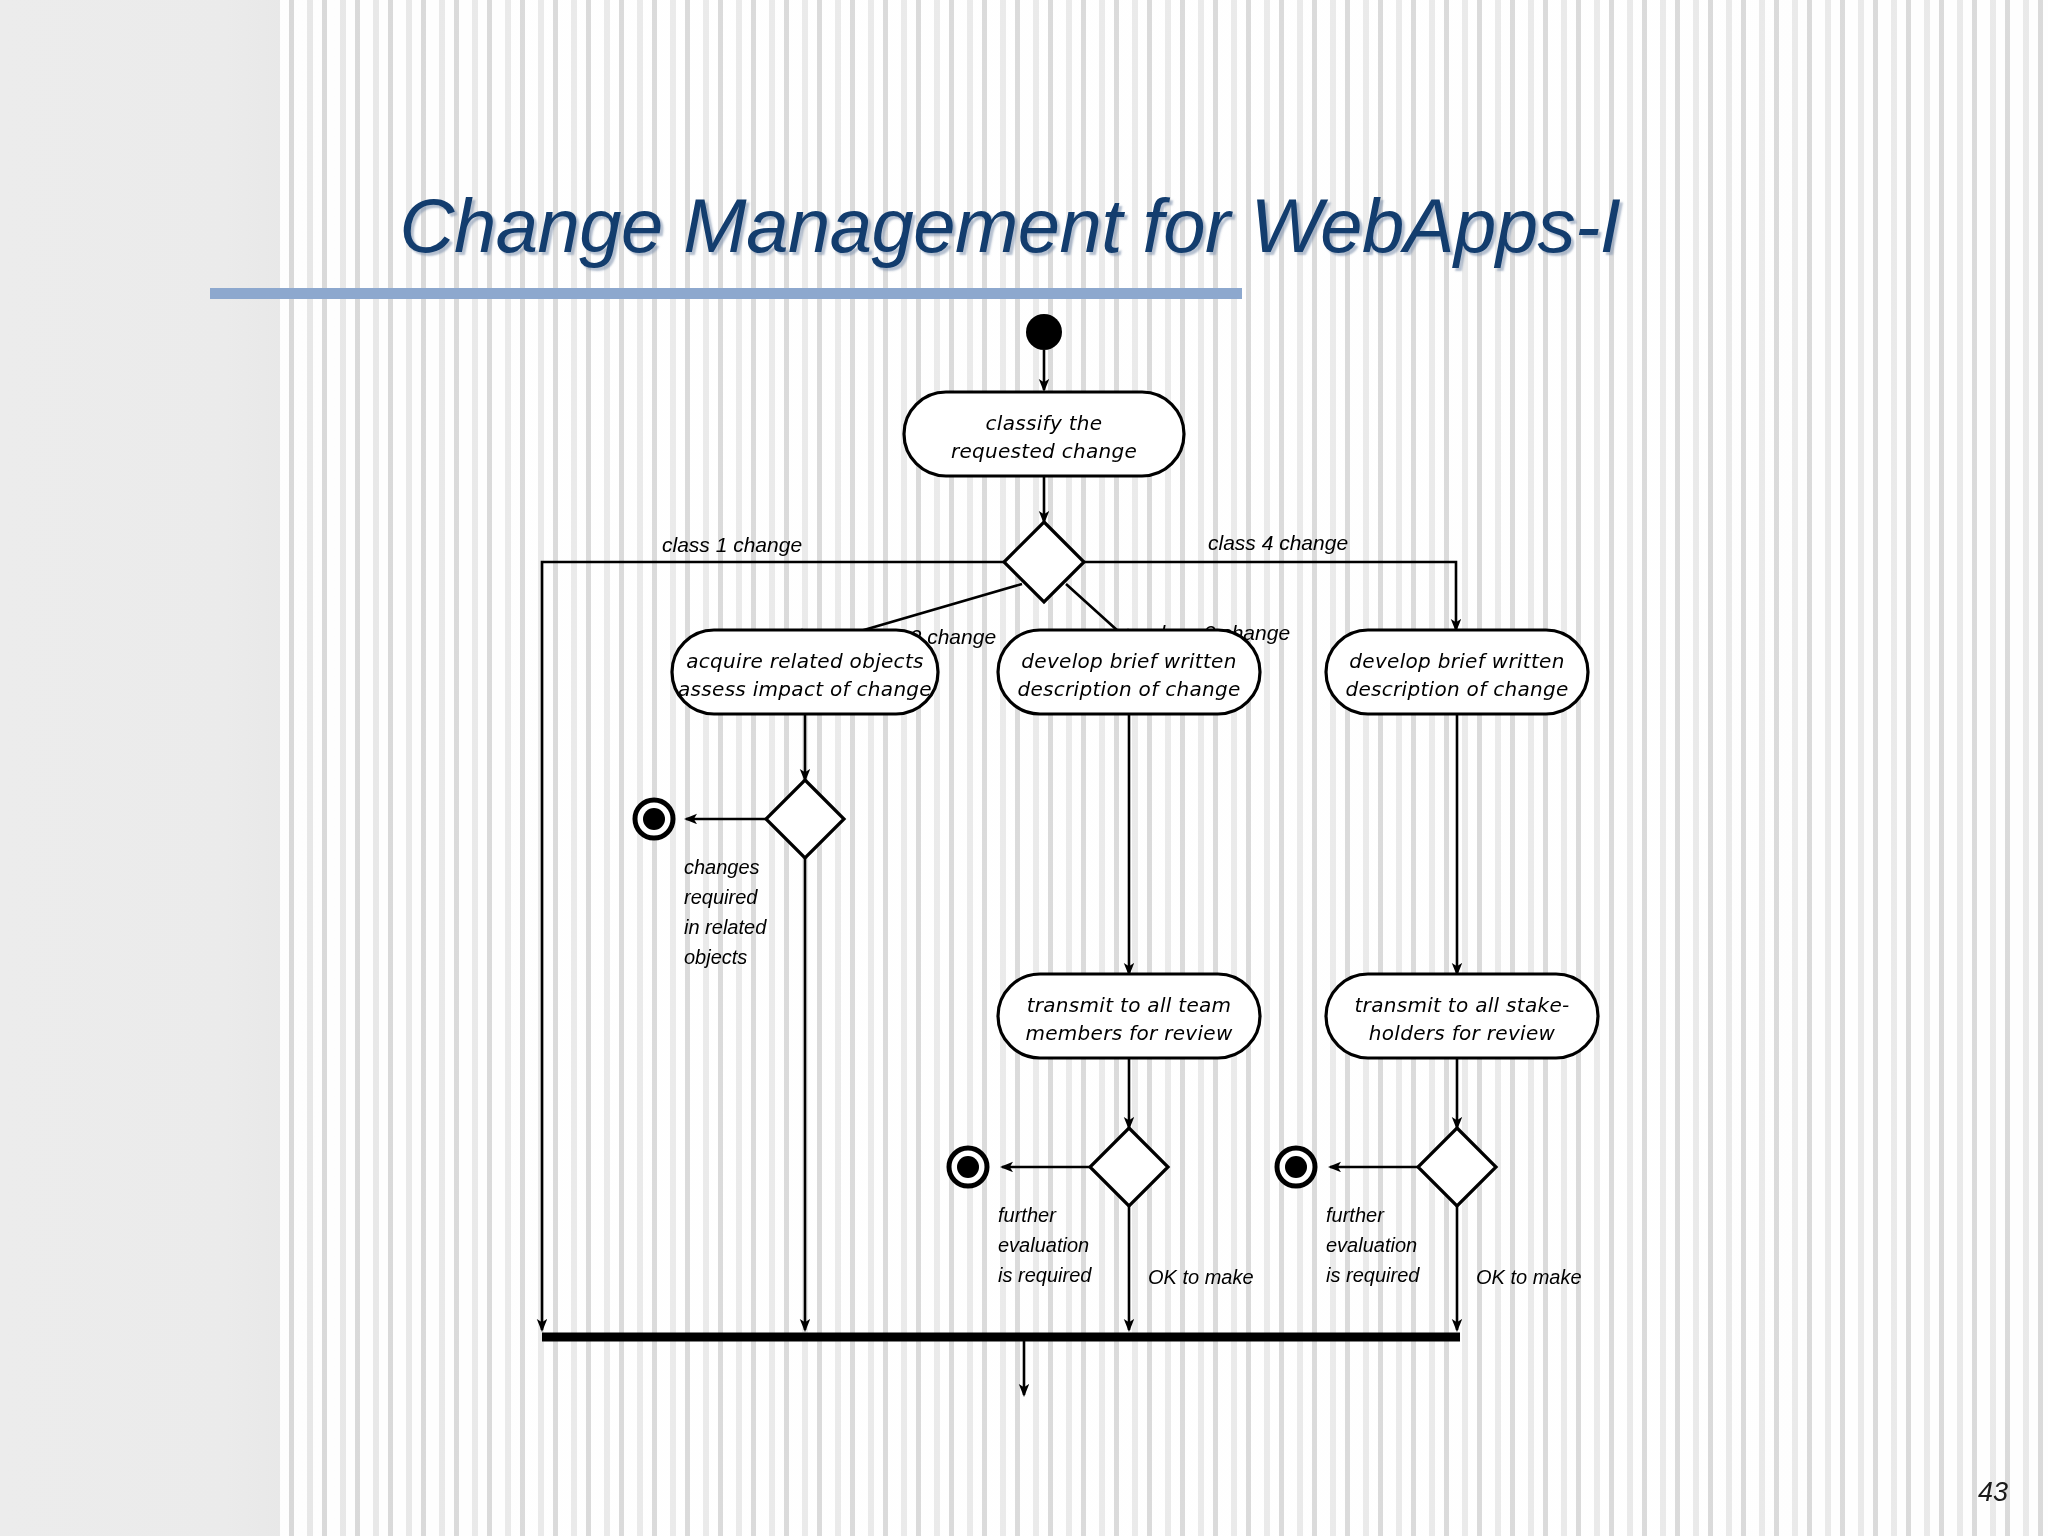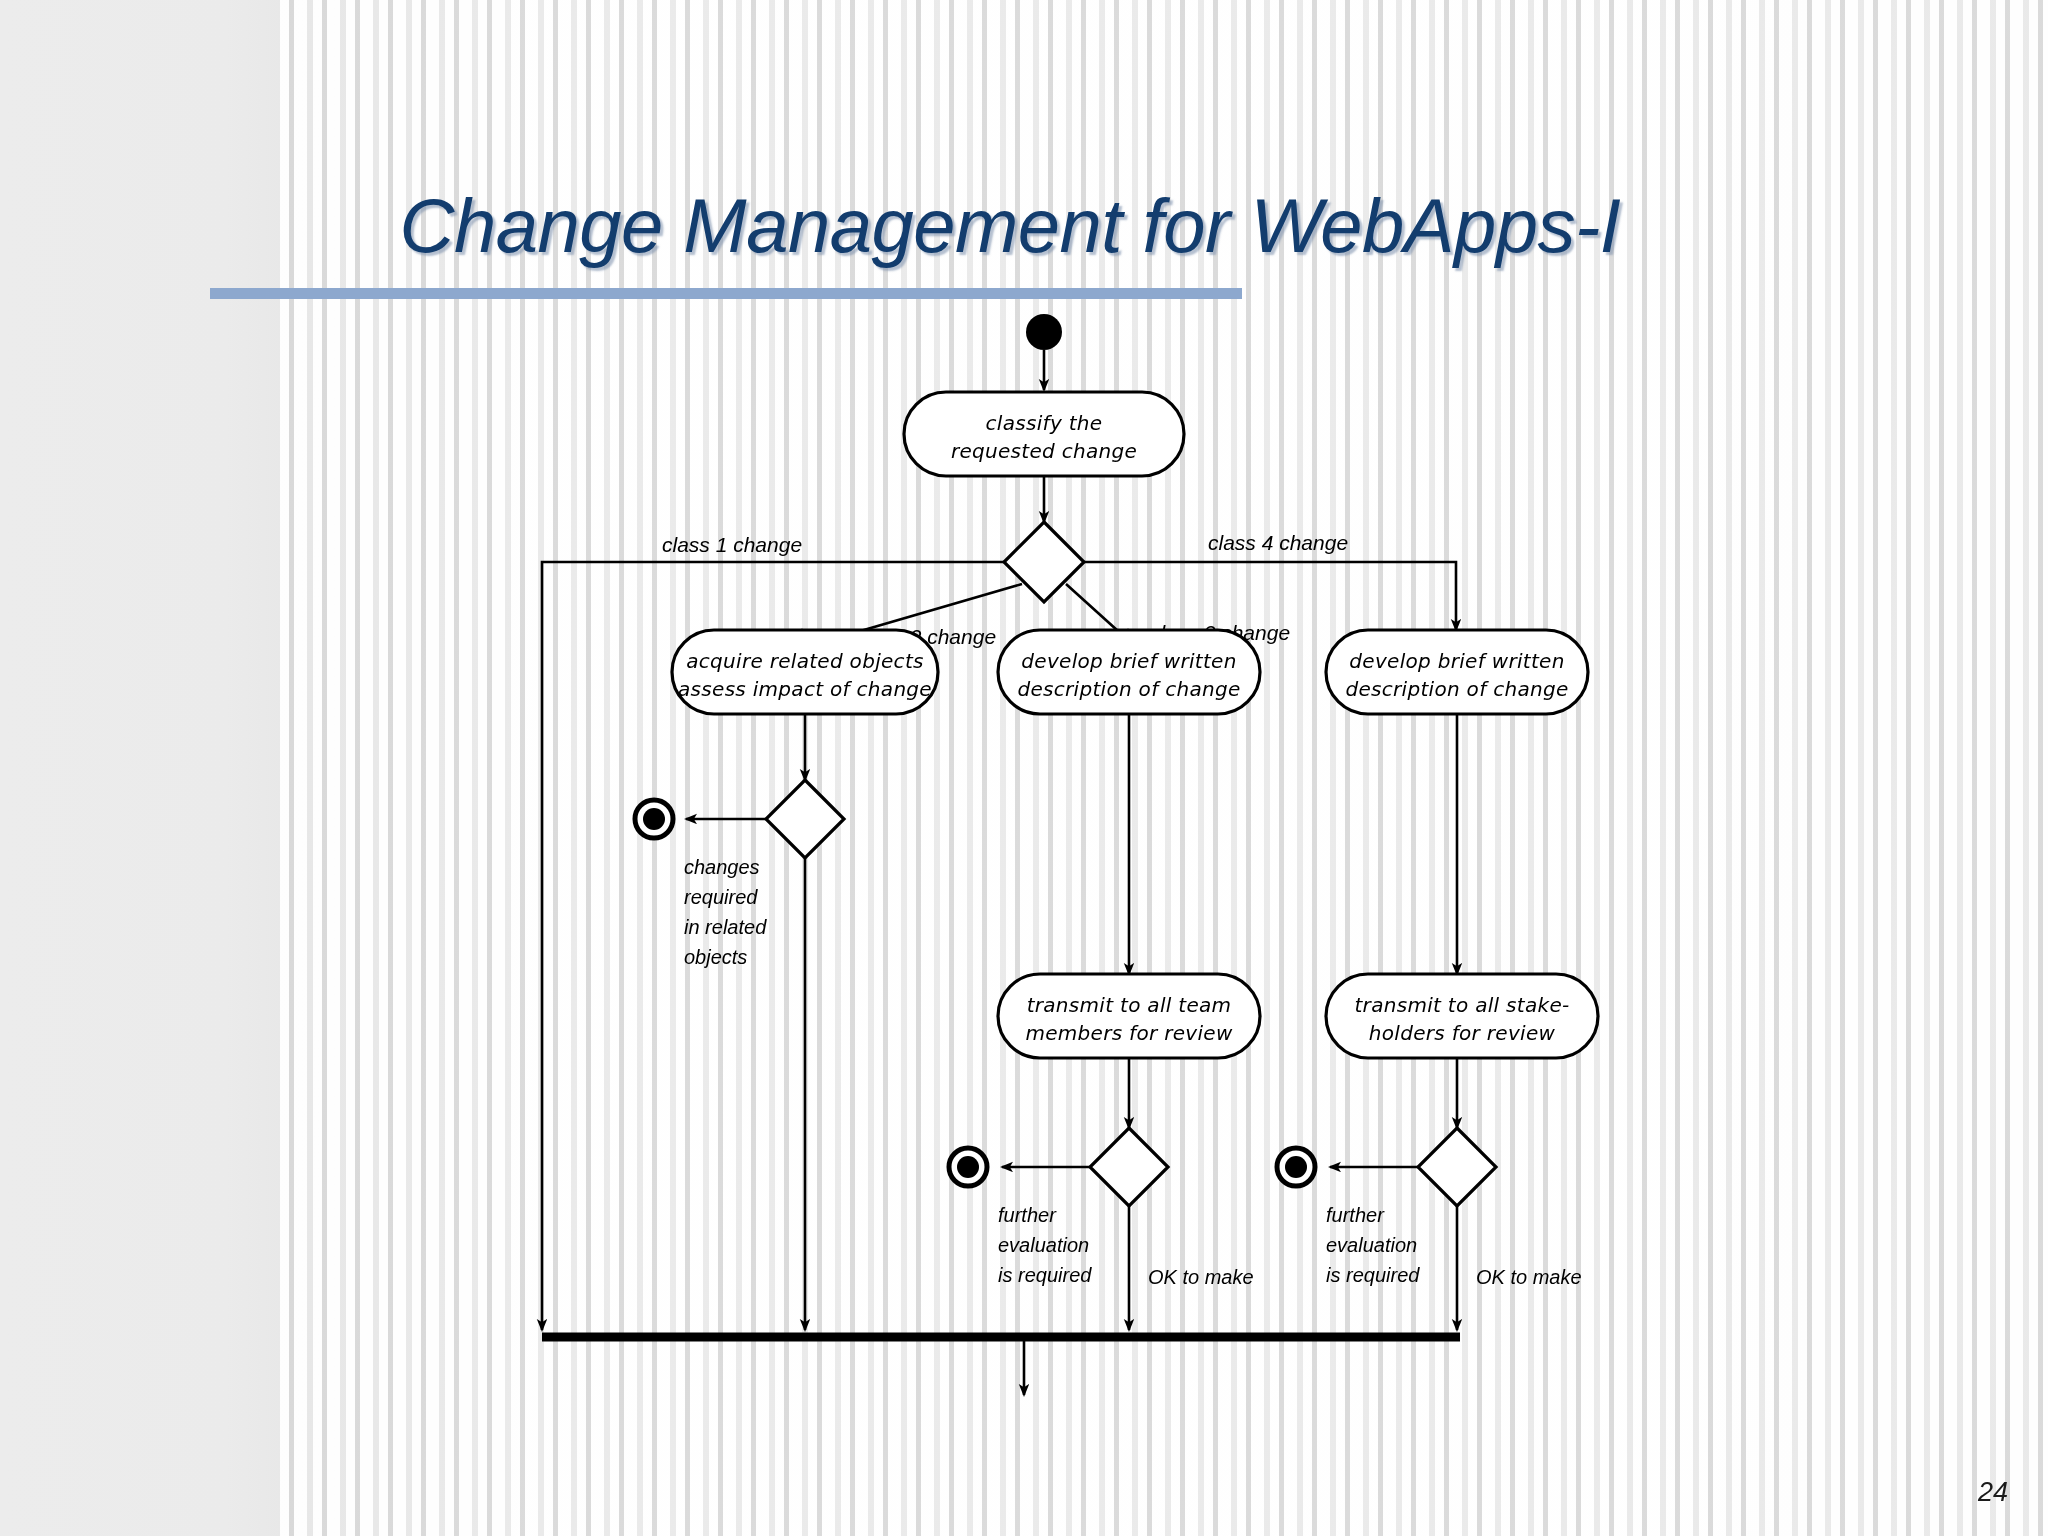--- a/index.html
+++ b/index.html
@@ -255,15 +255,15 @@
       </g>
       <text class="guard-label" x="1440" y="984">OK to make</text>
       <line class="flowline" x1="1421" y1="906" x2="1421" y2="1030" marker-end="url(#arrowhead)"></line>
 
       <line class="joinbar" x1="506" y1="1037" x2="1424" y2="1037"></line>
 
       <line class="flowline" x1="988" y1="1041" x2="988" y2="1095" marker-end="url(#arrowhead)"></line>
     </svg>
   </div>
 
-  <div id="page-number">24</div>
+  <div id="page-number">43</div>
 
 </div>
 
 </body></html>

